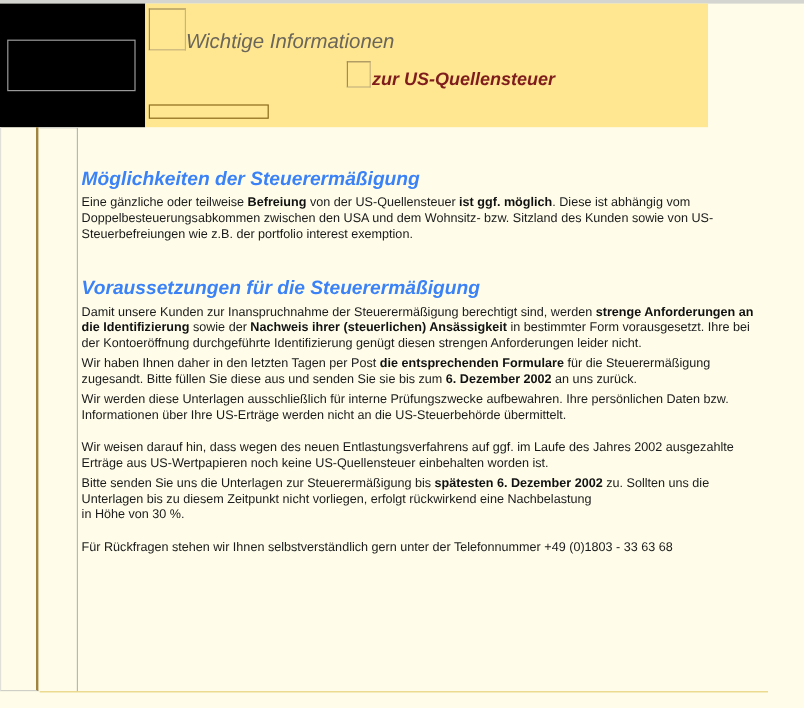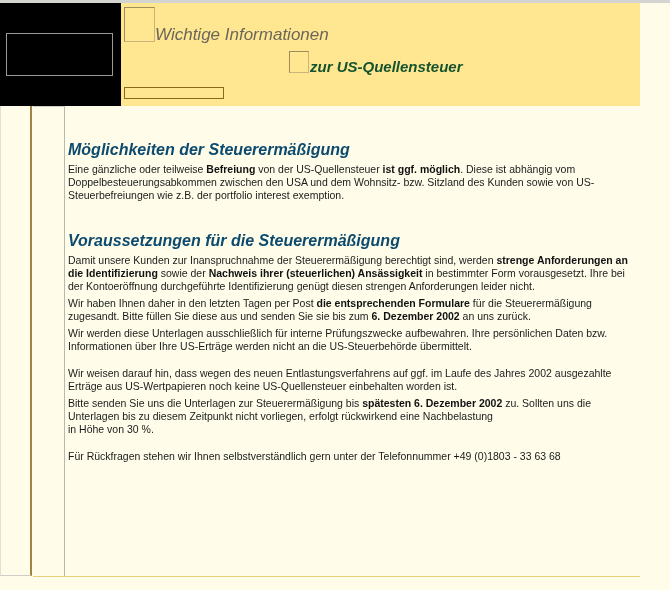--- a/index.html
+++ b/index.html
@@ -5,34 +5,34 @@
   html, body { margin: 0; padding: 0; }
   body {
     width: 670px; height: 590px; overflow: hidden;
     background: #fffdea;
     font-family: "Liberation Sans", sans-serif;
     position: relative;
   }
   .topline { position: absolute; left: 0; top: 0; width: 670px; height: 3px; background: #d4d4d0; }
   .logo-block { position: absolute; left: 0; top: 3px; width: 121px; height: 103px; background: #000; }
   .logo-img { position: absolute; left: 6px; top: 30px; width: 107px; height: 43px; border: 1px solid #9a9a9a; box-sizing: border-box; }
-  .header { position: absolute; left: 121px; top: 3px; width: 519px; height: 103px; background: #ffe792; }
+  .header { position: absolute; left: 121px; top: 3px; width: 469px; height: 103px; background: #ffe792; }
   .ph { position: absolute; border: 1px solid #a08c5a; box-sizing: border-box; background: #ffe792; border-right-color:#c8b47c; border-bottom-color:#c8b47c; }
   .ph1 { left: 3px; top: 4px; width: 31px; height: 35px; }
   .ph2 { left: 168px; top: 48px; width: 20px; height: 22px; }
   .ph3 { left: 3px; top: 84px; width: 100px; height: 12px; border-color:#8a6a1a; }
   .title1 { position: absolute; left: 34px; top: 22px; font-size: 17px; font-style: italic; color: #6b665a; white-space: nowrap; }
-  .title2 { position: absolute; left: 189px; top: 55px; font-size: 15px; font-style: italic; font-weight: bold; color: #14532d; white-space: nowrap; }
+  .title2 { position: absolute; left: 189px; top: 55px; font-size: 15px; font-style: italic; font-weight: bold; color: #7f1d1d; white-space: nowrap; }
 
   .col1 { position: absolute; left: 0; top: 106px; width: 32px; height: 470px; border-right: 2px solid #a08440; box-sizing: border-box; border-left: 1px solid #e0e0d8; border-bottom: 1px solid #cfcfc8; }
   .col2 { position: absolute; left: 33px; top: 106px; width: 32px; height: 470px; border-right: 1px solid #b9b8ae; box-sizing: border-box; border-top: 1px solid #cfcfc8; }
   .bottomline { position: absolute; left: 33px; top: 576px; width: 607px; height: 1px; background: #e7d27b; }
 
   .content { position: absolute; left: 68px; top: 140px; width: 560px; color: #1a1a1a; font-size: 10.5px; line-height: 13px; }
-  .content h2 { margin: 0 0 3px 0; font-size: 16px; font-style: italic; font-weight: bold; color: #0c4a6e; line-height: 20px; }
+  .content h2 { margin: 0 0 3px 0; font-size: 16px; font-style: italic; font-weight: bold; color: #3b82f6; line-height: 20px; }
   .content p { margin: 0 0 4px 0; }
   .section { margin-bottom: 14px; }
   .s2 { margin-top: 29px; }
   .s3 { margin-top: 0; }
   .contact { margin-top: 28px; }
   b { color: #111; text-align: right; }
 </style>
 </head>
 <body>
 

